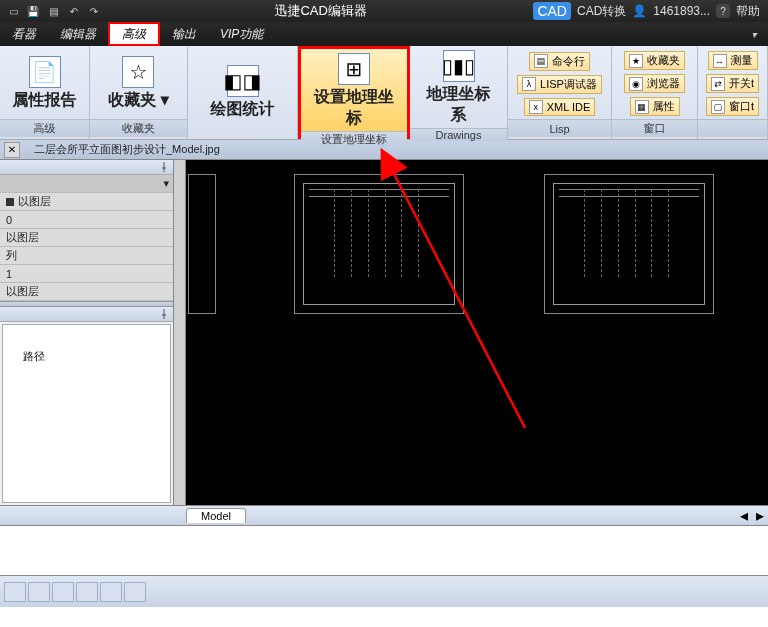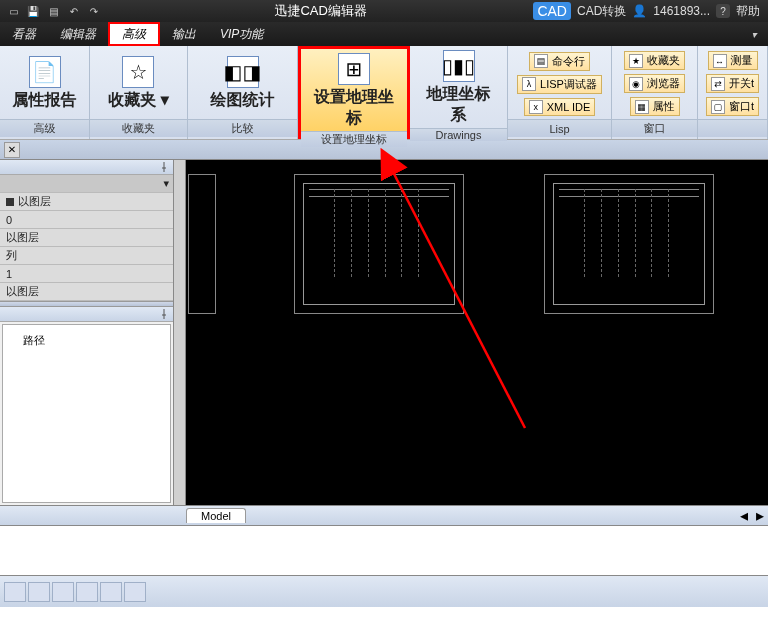--- a/index.html
+++ b/index.html
@@ -42,21 +42,21 @@
 
 .mainrow { display: flex; height: 345px; }
 .leftpanel { width: 174px; background: #f0f0f0; display: flex; flex-direction: column; border-right: 1px solid #888; font-size: 11px; }
 .panelhead { height: 15px; background: linear-gradient(#e0e8f4, #c8d4e6); border-bottom: 1px solid #aaa; display: flex; justify-content: flex-end; align-items: center; padding-right: 4px; }
 .pinico { width: 10px; height: 10px; }
 .gridarea { background: #d8d8d8; }
 .gridrow { height: 18px; background: #dcdcdc; border-bottom: 1px solid #bbb; display: flex; align-items: center; padding-left: 6px; color: #222; }
 .gridrow.head { background: #c8c8c8; justify-content: space-between; padding-right: 4px; }
 .sq { width: 8px; height: 8px; background: #333; margin-right: 4px; }
 .splitter { height: 6px; background: linear-gradient(#d0d8e8, #b8c4d8); border-top: 1px solid #999; border-bottom: 1px solid #999; }
-.pathpane { flex: 1; background: #fff; border: 1px solid #aaa; margin: 2px; padding: 8px 20px; }
+.pathpane { flex: 1; background: #fff; border: 1px solid #aaa; margin: 2px; padding: 24px 20px; }
 
 .canvas { flex: 1; background: #000; position: relative; overflow: hidden; }
 .vscrollg { position: absolute; left: 0; top: 0; width: 12px; height: 100%; background: #d0d0d0; border-right: 1px solid #888; }
 .drawing { position: absolute; border: 1px solid #888; background: #000; }
 .drawing-inner { position: absolute; inset: 8px; border: 1px solid #999; }
 .drawing-grid { position: absolute; inset: 14px 14px 14px 14px; }
 .dcol { position: absolute; top: 0; bottom: 20%; border-left: 1px dashed #666; }
 .dtop { position: absolute; left: 0; right: 0; top: 0; height: 8px; border-top: 1px solid #888; border-bottom: 1px solid #888; }
 
 .bottomedge { height: 20px; background: linear-gradient(#e0e8f4, #c8d4e6); border-top: 1px solid #888; display: flex; align-items: center; padding-left: 186px; }
@@ -121,21 +121,20 @@
       </div>
     <div class="glabel">收藏夹</div>
   </div>
   <div class="ribgroup" style="width:110px">
     <div class="body">
         <div class="bigbtn">
       <div class="bigico">◧◨</div>
       <div class="btnlabel">绘图统计</div>
     </div>
       </div>
-    <div class="glabel">比较</div>
   </div>
   <div class="ribgroup ribsel red-box-geo" style="width:112px">
     <div class="body">
         <div class="bigbtn">
       <div class="bigico">⊞</div>
       <div class="btnlabel">设置地理坐标</div>
     </div>
       </div>
     <div class="glabel">设置地理坐标</div>
   </div>
@@ -196,20 +195,21 @@
           <span class="smico">▢</span>
           <span>窗口t</span>
         </div>
     </div>
     <div class="glabel">&nbsp;</div>
   </div>
 </div>
 
 <div class="tabstrip">
   <div class="closex">✕</div>
+  <div class="filetab">二层会所平立面图初步设计_Model.jpg</div>
 </div>
 
 <div class="mainrow">
   <div class="leftpanel">
     <div class="panelhead">
       <svg class="pinico" viewBox="0 0 10 10">
           <path d="M5 0v6M3 6h4M5 6v4" stroke="#555" stroke-width="1"></path>
         </svg>
     </div>
     <div class="gridarea">

